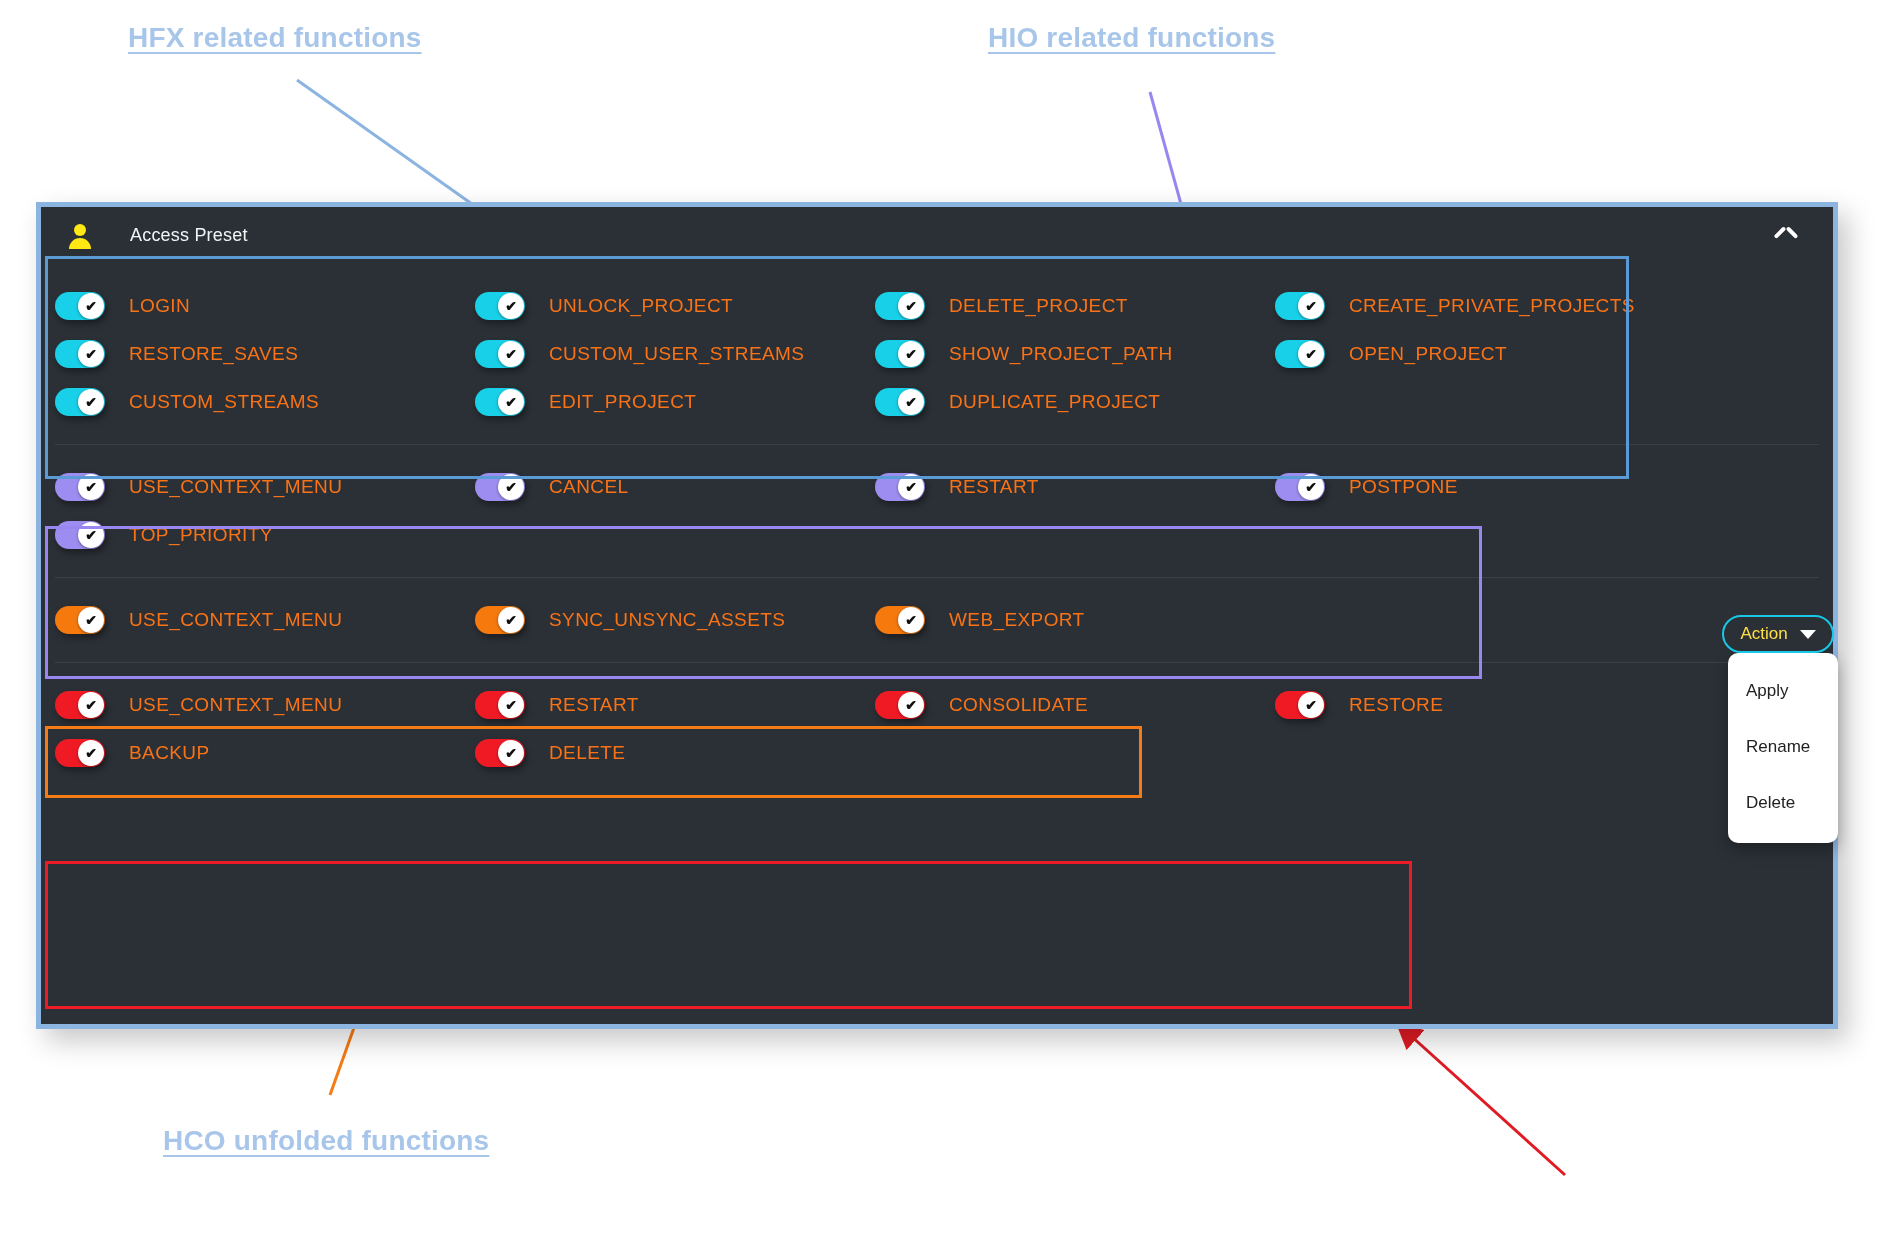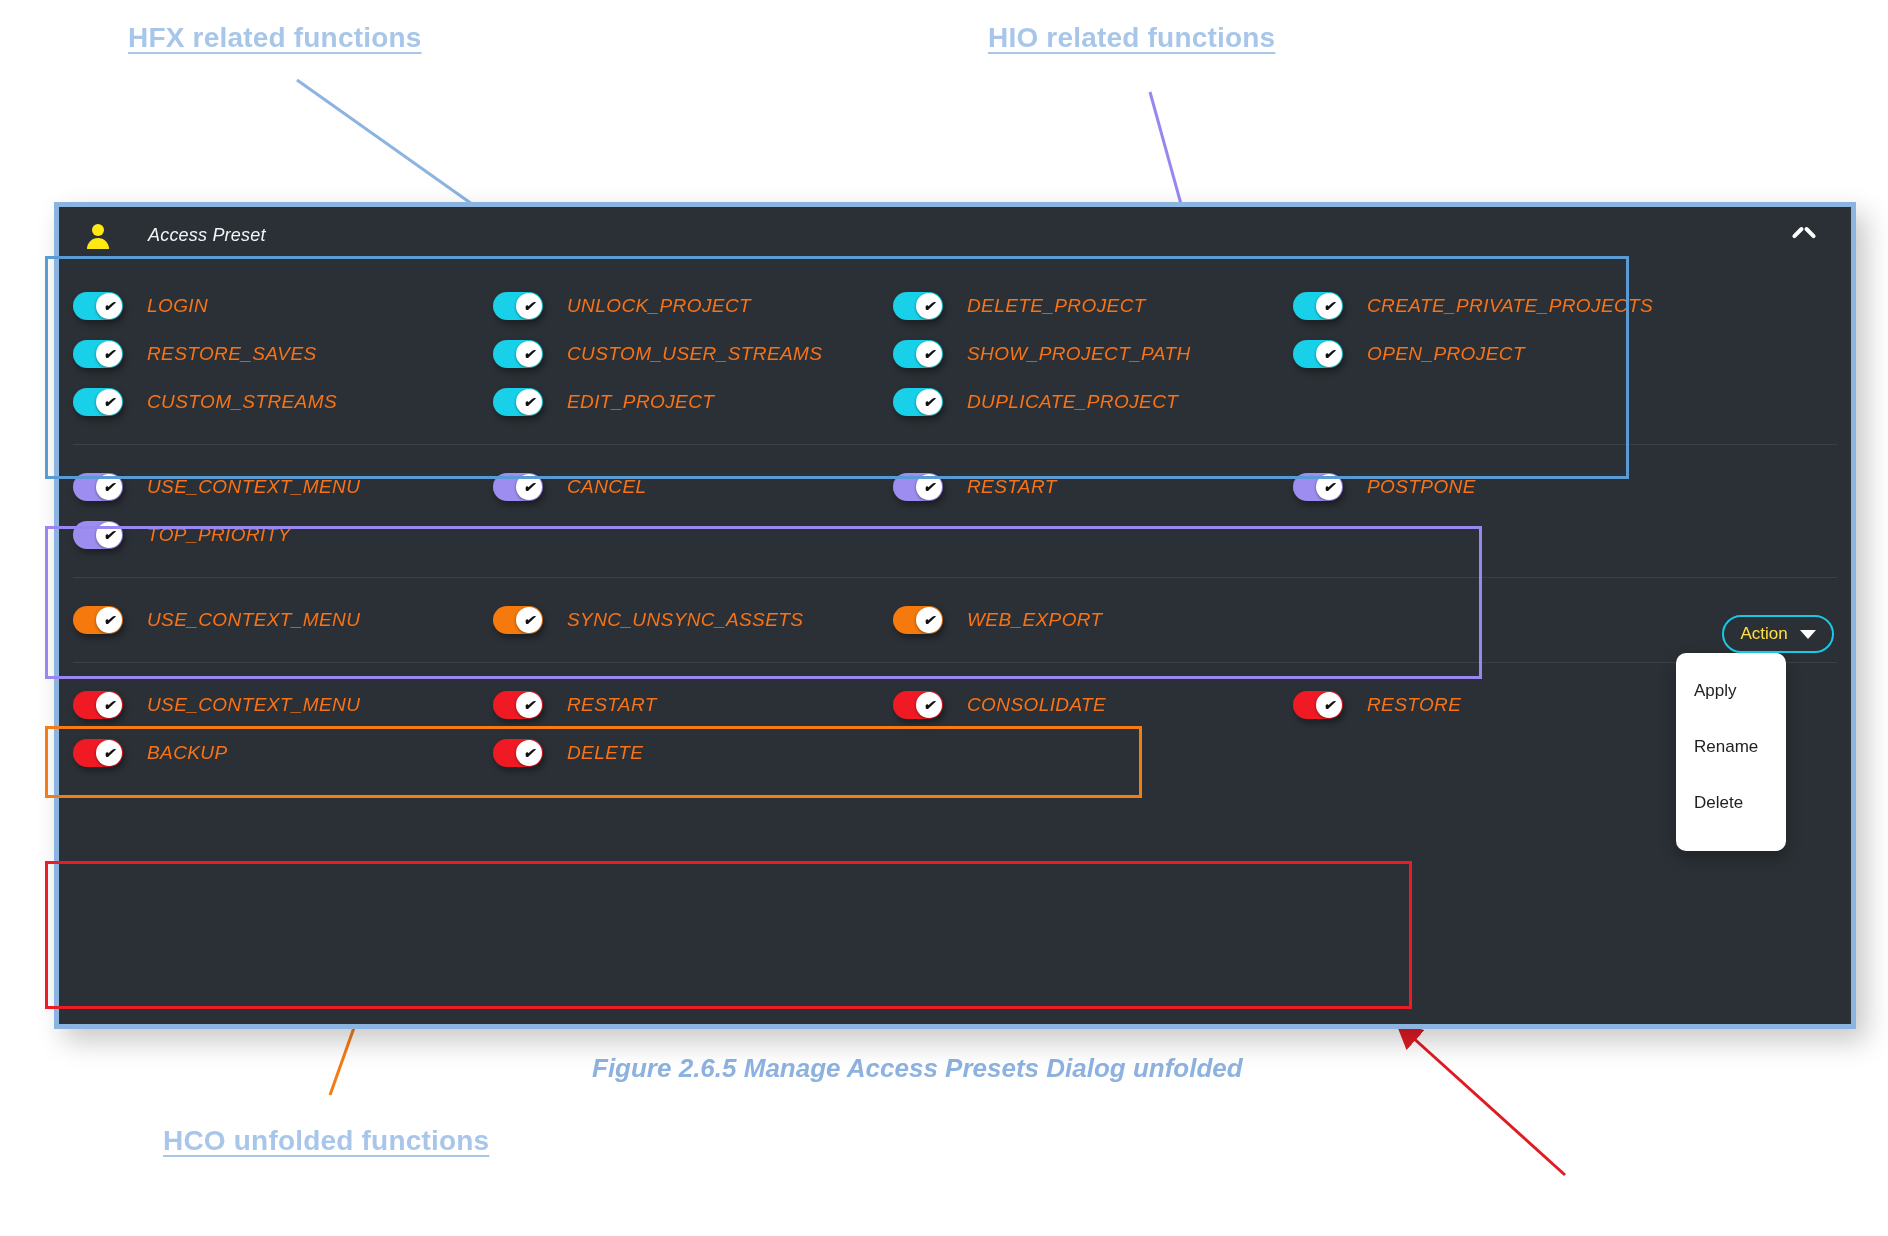--- a/index.html
+++ b/index.html
@@ -40,27 +40,26 @@
     white-space:nowrap;
     font-family:"Liberation Sans", sans-serif;
   }
 
   
   .arrow-layer{position:absolute;inset:0;pointer-events:none;}
 
   
   .dialog{
     position:absolute;
-    left:54px;top:202px;
+    left:36px;top:202px;
     width:1802px;height:827px;
     background:#2b3036;
     border:5px solid #8cb4e0;
     box-shadow:10px 12px 26px rgba(0,0,0,.22);
     box-sizing:border-box;
-    font-style:italic;
   }
   .dialog-header{
     height:57px;
     display:flex;align-items:center;
     padding:0 22px 0 26px;
     background:#2b3036;
     position:relative;
   }
   .person-icon{width:26px;height:26px;position:relative;flex:0 0 auto;}
   .person-icon .head{
@@ -146,44 +145,43 @@
     z-index:6;
   }
   .caret{
     width:0;height:0;
     border-left:8px solid transparent;
     border-right:8px solid transparent;
     border-top:9px solid #ffffff;
   }
   .action-menu{
     position:absolute;
-    left:1676px;top:653px;
+    left:1728px;top:653px;
     width:110px;
     background:#ffffff;
     border-radius:10px;
     box-shadow:0 6px 16px rgba(0,0,0,.3);
-    padding:10px 0 20px 0;
+    padding:10px 0 12px 0;
     z-index:5;
   }
   .menu-item{
     height:56px;display:flex;align-items:center;
     padding-left:18px;
     color:#222;font-size:17px;
   }
 </style>
 </head>
 <body>
 
 <div class="stage">
 
   <div class="anno" id="anno-hfx">HFX related functions</div>
   <div class="anno" id="anno-hio">HIO related functions</div>
   <div class="anno" id="anno-hco">HCO unfolded functions</div>
 
-  <div class="caption">Figure 2.6.5 Manage Access Presets Dialog unfolded</div>
 
   <svg class="arrow-layer" width="1888" height="1236">
     <defs>
       <marker id="ah-blue" markerWidth="9" markerHeight="9" refX="7" refY="4.5" orient="auto">
         <path d="M0,0 L9,4.5 L0,9 z" fill="#8cb4e0"></path>
       </marker>
       <marker id="ah-purple" markerWidth="9" markerHeight="9" refX="7" refY="4.5" orient="auto">
         <path d="M0,0 L9,4.5 L0,9 z" fill="#9a86f0"></path>
       </marker>
       <marker id="ah-orange" markerWidth="9" markerHeight="9" refX="7" refY="4.5" orient="auto">

